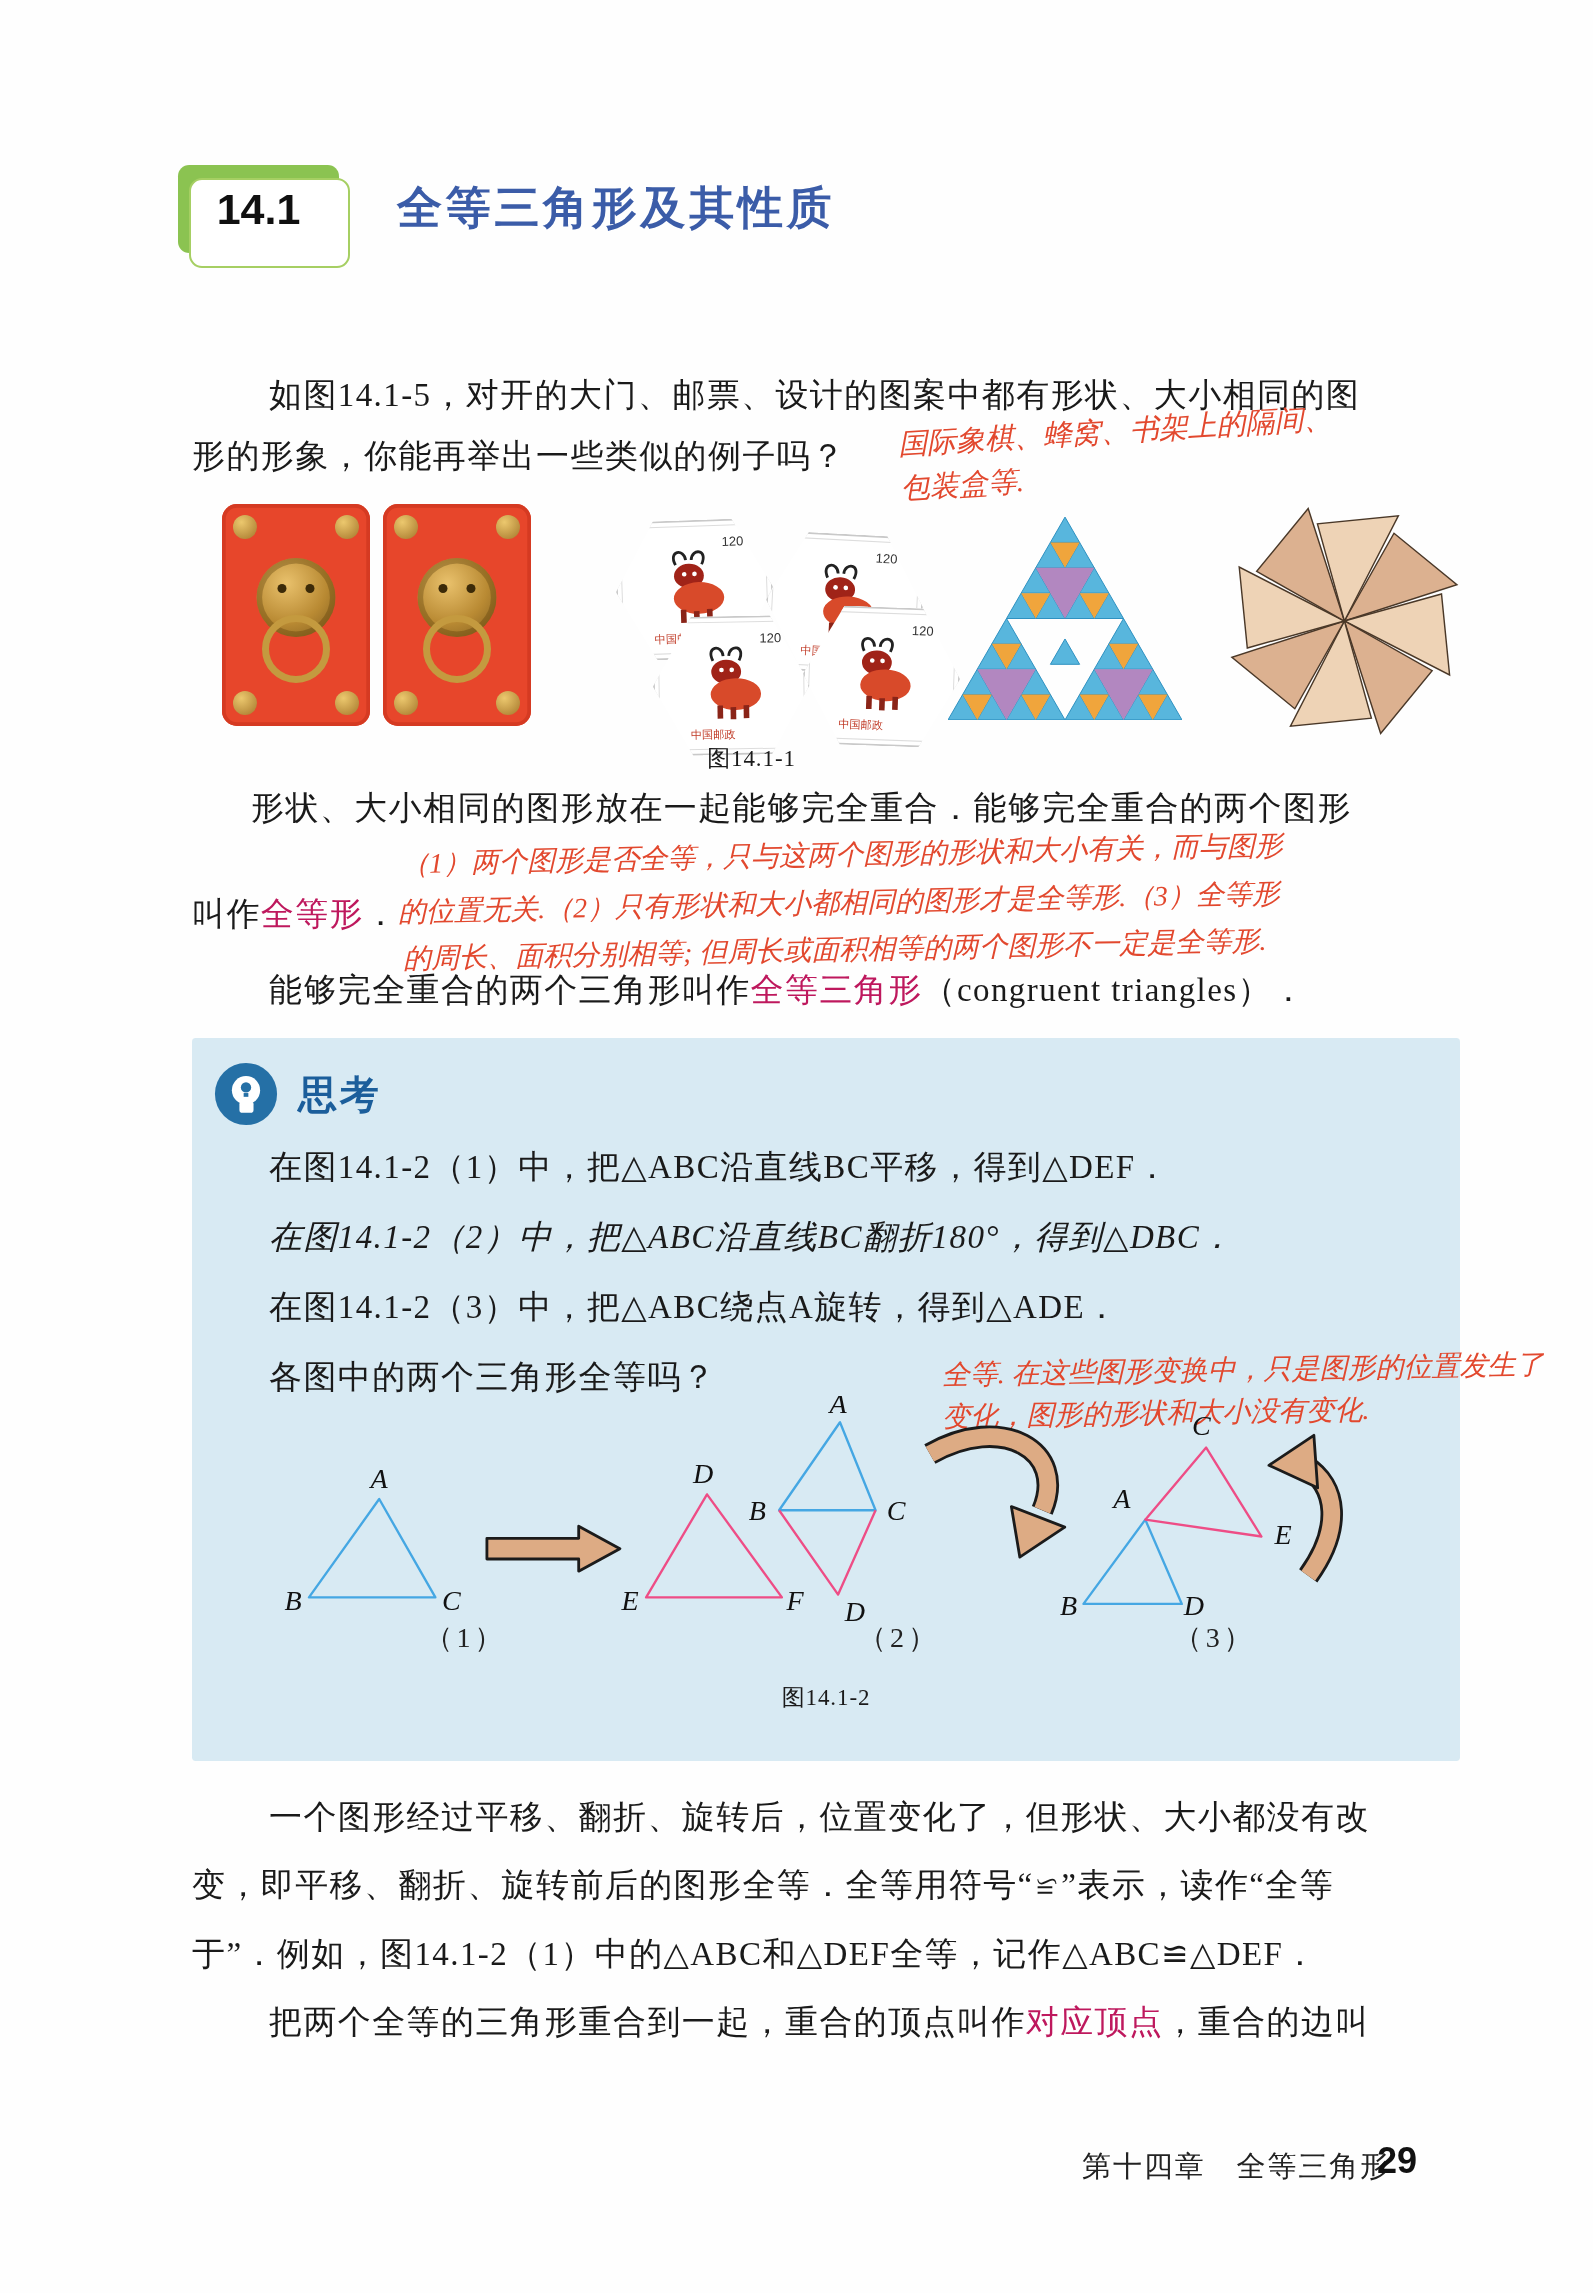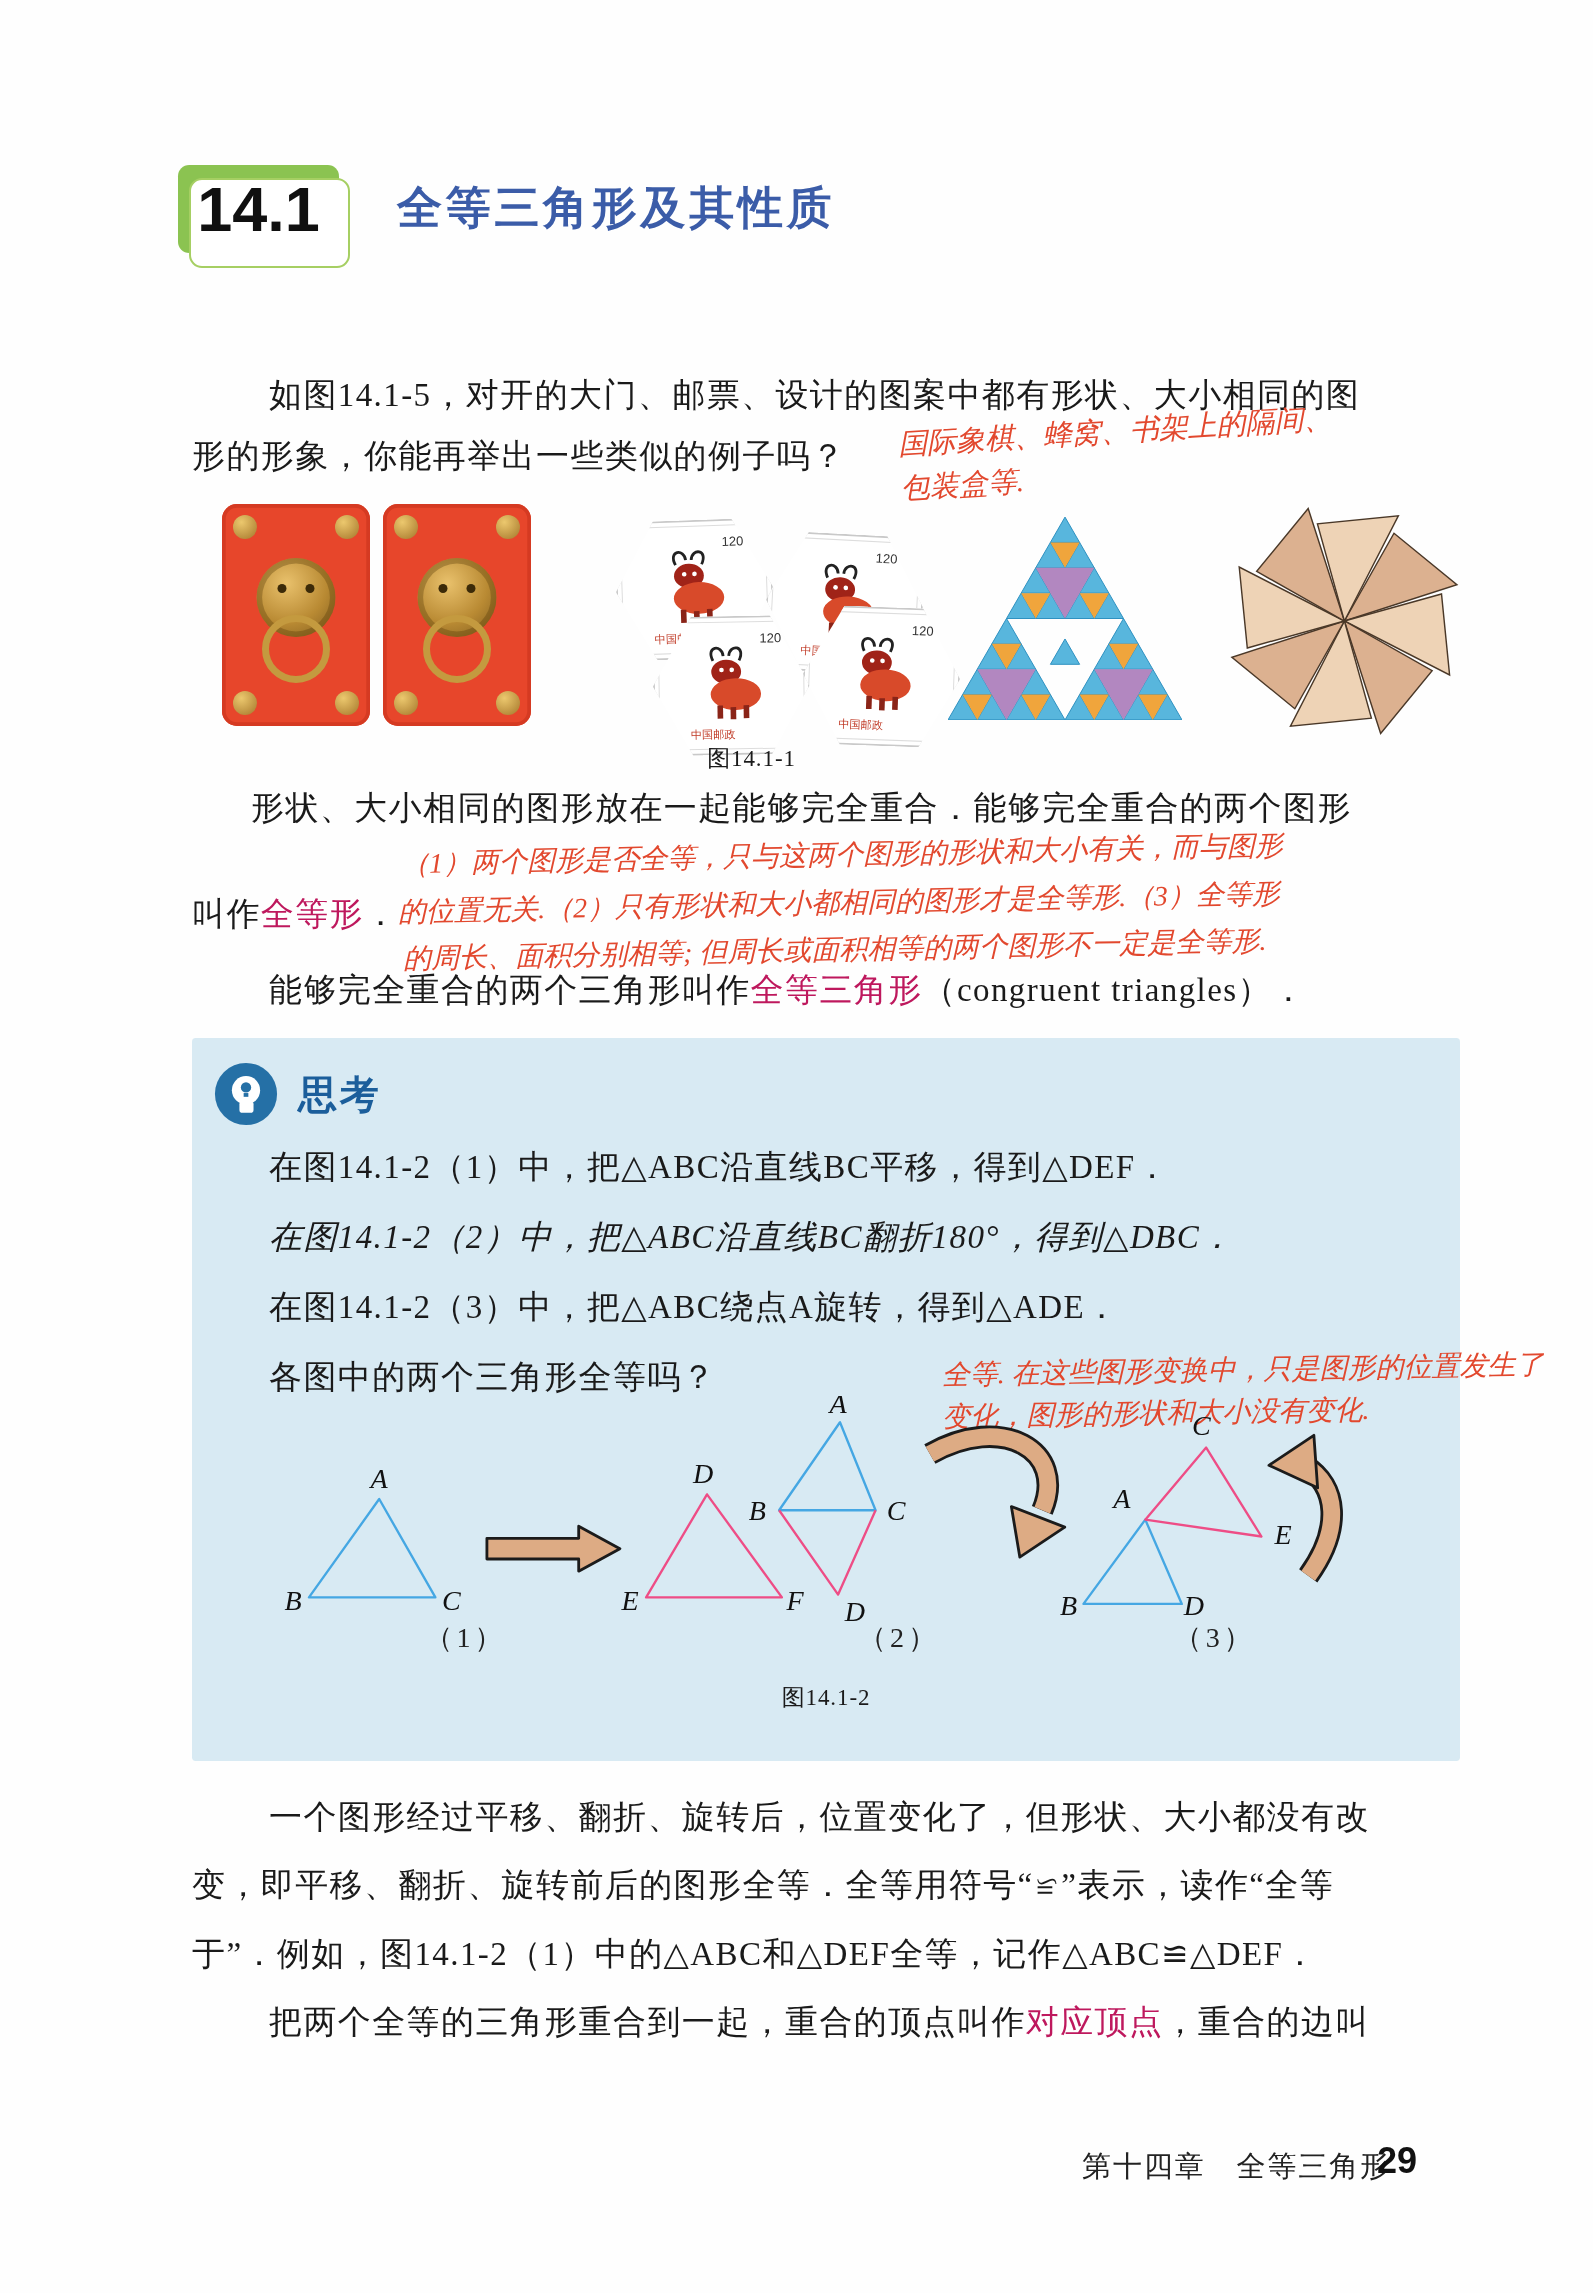--- a/index.html
+++ b/index.html
@@ -13,21 +13,21 @@
   .hand{position:absolute;color:#e2482e;font-style:italic;font-size:29px;line-height:1.5;white-space:nowrap;}
   
   .badge{
     position:absolute;left:178px;top:165px;width:161px;height:88px;background:#8bc351;
     border-radius:11.2px;display:flex;align-items:center;justify-content:center;z-index:0;
   }
   .badge::before{
     content:"";position:absolute;left:11.2px;top:13px;width:157px;height:86px;
     background:#ffffff;border:2.8px solid #a6cf63;border-radius:13px;z-index:-1;
   }
-  .badge span{font-family:"Liberation Sans","DejaVu Sans",sans-serif;font-size:63px;font-weight:700;color:#101010;}
+  .badge span{font-family:"Liberation Sans","DejaVu Sans",sans-serif;font-size:43px;font-weight:700;color:#101010;}
   .sec-title{
     position:absolute;left:397px;top:178px;font-family:"Liberation Sans","DejaVu Sans",sans-serif;
     font-size:45px;font-weight:700;color:#3b5ca8;letter-spacing:3.7px;white-space:nowrap;
   }
   
   .doors{position:absolute;left:222px;top:504px;display:flex;gap:13px;}
   .door{position:relative;width:148px;height:222px;background:#e7462b;border-radius:15px;
         box-shadow:inset 0 0 0 3.7px #d53a22;}
   .knob{position:absolute;width:24px;height:24px;border-radius:50%;
         background:radial-gradient(circle at 35% 30%,#ecc86e,#a4762a);}

